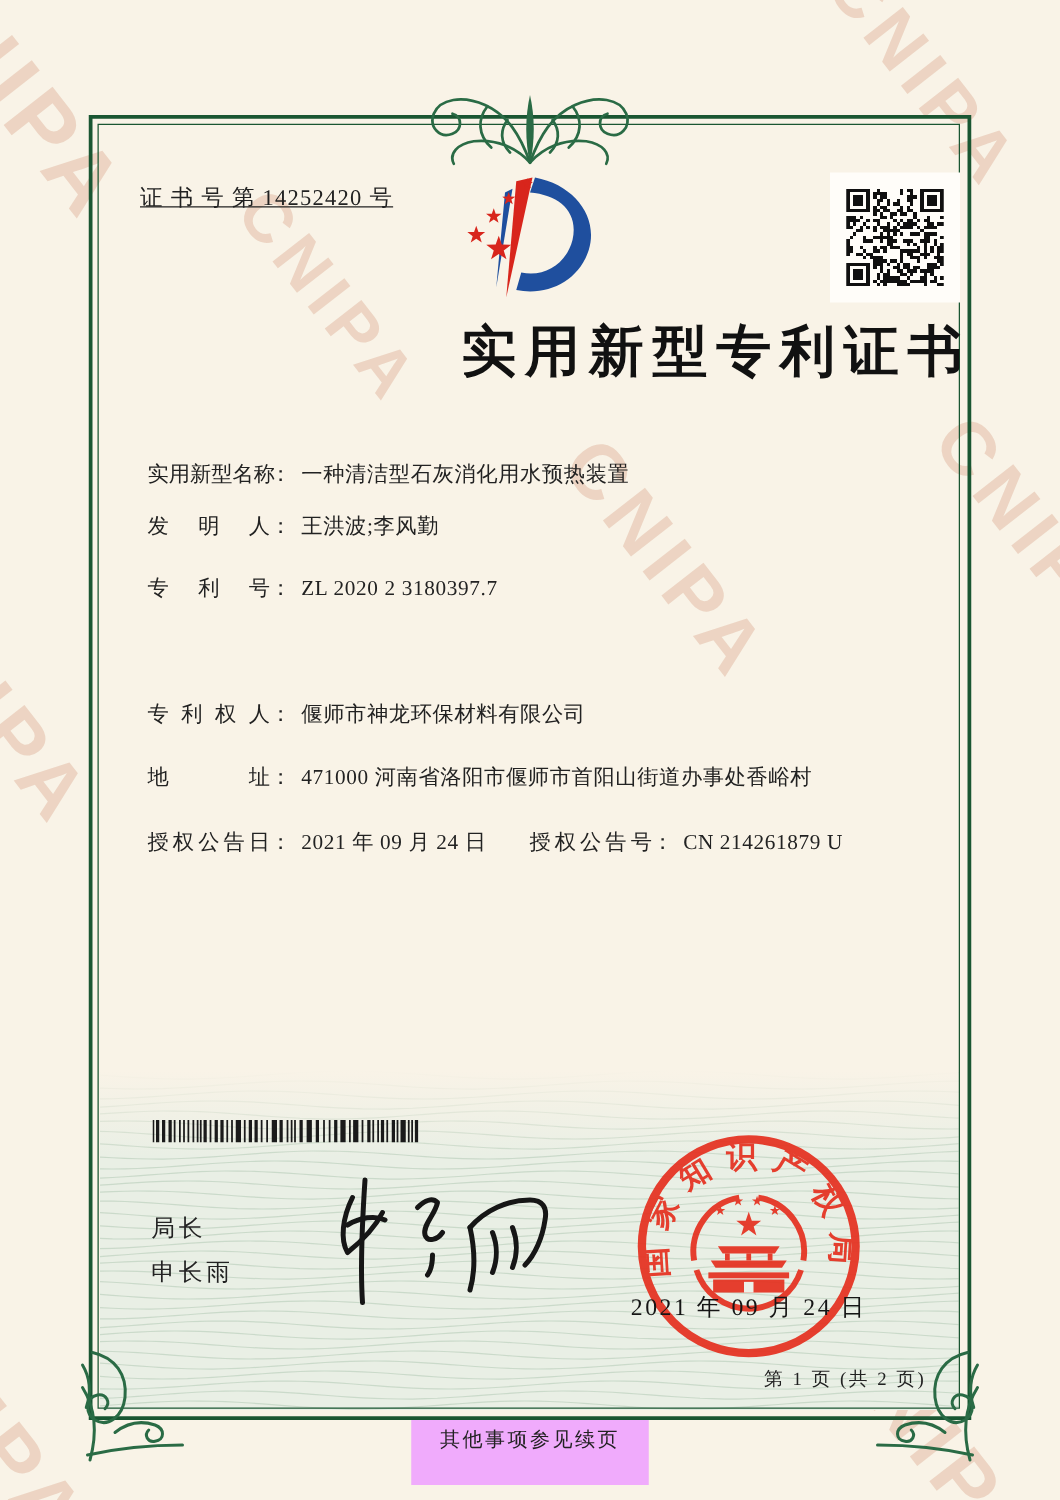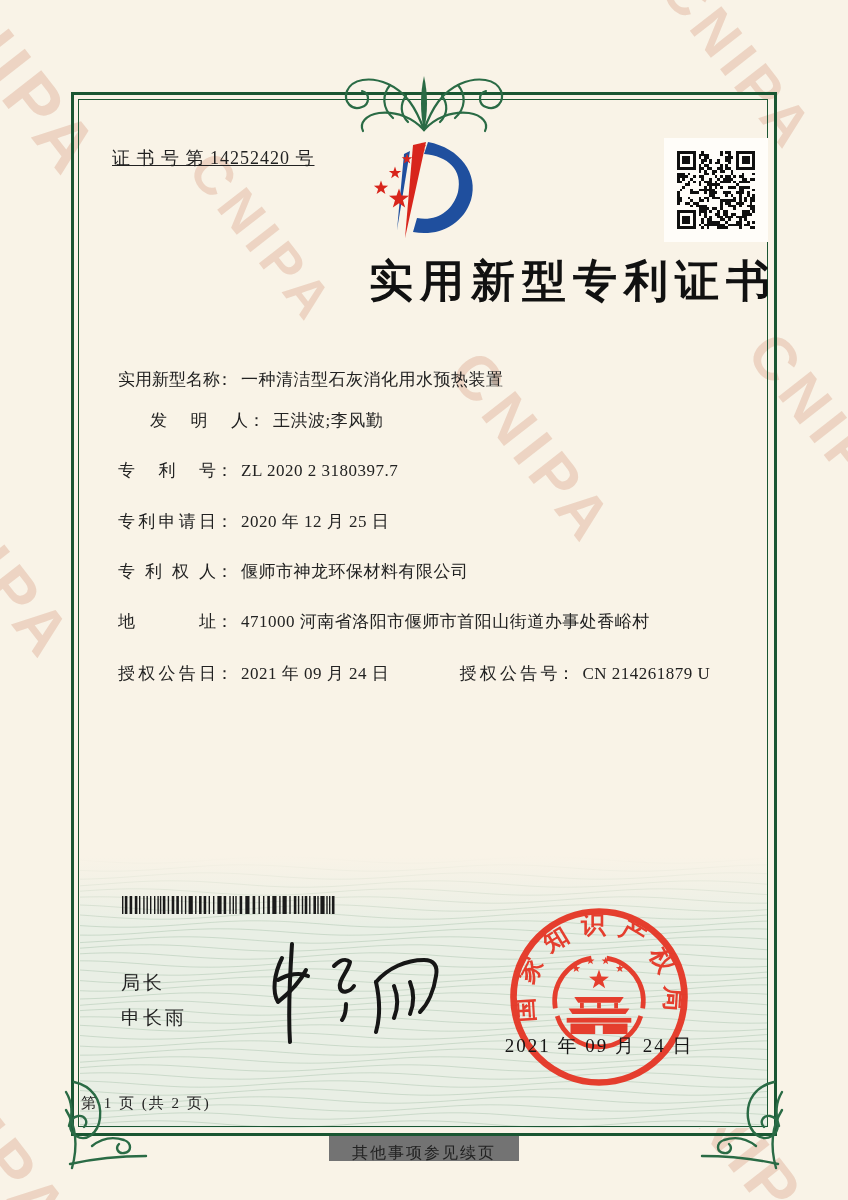--- a/index.html
+++ b/index.html
@@ -20,30 +20,30 @@
   .band-fade{position:absolute;left:80px;top:856px;width:687px;height:70px;
              background:linear-gradient(#f9f3e7,rgba(249,243,231,0));}
   
   .certno{position:absolute;left:112px;top:146px;font-size:18px;letter-spacing:1px;color:#222;text-decoration:underline;}
   .title{position:absolute;left:71px;top:252px;width:706px;text-align:right;
          font-size:44px;font-weight:700;letter-spacing:7px;color:#111;}
   .frow{position:absolute;left:118px;font-size:17px;color:#222;white-space:nowrap;}
   .flabel{display:inline-block;width:98px;text-align:justify;text-align-last:justify;vertical-align:top;}
   .fcolon{display:inline-block;margin-right:8px;}
   .fvalue{letter-spacing:0.5px;}
-  .grant2{margin-left:66px;}
+  .grant2{margin-left:30px;}
   .paras{position:absolute;left:118px;top:700px;width:624px;font-size:16.4px;
          line-height:24.6px;color:#222;text-align:justify;}
   .paras p{margin:0;text-indent:2em;}
   .sig-label{position:absolute;left:121px;font-size:19px;letter-spacing:3px;color:#222;}
   .seal-date{position:absolute;left:504px;top:1033px;width:190px;text-align:center;
              font-size:19px;letter-spacing:2px;color:#151515;}
-  .pagenum{position:absolute;left:81px;top:1094px;width:670px;text-align:left;
+  .pagenum{position:absolute;left:71px;top:1094px;width:670px;text-align:right;
            font-size:15px;letter-spacing:2px;color:#222;}
-  .contnote{position:absolute;left:329px;top:1136px;width:190px;height:25px;background:#737373;
+  .contnote{position:absolute;left:329px;top:1136px;width:190px;height:52px;background:#f0abfc;
             text-align:center;line-height:34px;font-size:16px;letter-spacing:2px;color:#222;}
   .barcode-box{position:absolute;left:122px;top:896px;width:215px;height:18px;}
   .qr-pad{position:absolute;left:664px;top:138px;width:104px;height:104px;background:#fffdf9;}
   svg{display:block;}
 </style>
 </head>
 <body>
 
 <div class="page">
 
@@ -469,28 +469,25 @@
         <rect x="27" y="28" width="1" height="1"></rect>
         <rect x="28" y="28" width="1" height="1"></rect>
       </g>
   </svg>
 
   <div class="title">实用新型专利证书</div>
 
   <div class="frow" style="top:368px;">
     <span class="flabel">实用新型名称</span><span class="fcolon">：</span><span class="fvalue">一种清洁型石灰消化用水预热装置</span>
   </div>
-  <div class="frow" style="top:409px;margin-left:32px;">
+  <div class="frow" style="top:409px;">
     <span class="flabel">发明人</span><span class="fcolon">：</span><span class="fvalue">王洪波;李风勤</span>
   </div>
   <div class="frow" style="top:459px;">
     <span class="flabel">专利号</span><span class="fcolon">：</span><span class="fvalue">ZL 2020 2 3180397.7</span>
-  </div>
-  <div class="frow" style="top:510px;">
-    <span class="flabel">专利申请日</span><span class="fcolon">：</span><span class="fvalue">2020 年 12 月 25 日</span>
   </div>
   <div class="frow" style="top:560px;">
     <span class="flabel">专利权人</span><span class="fcolon">：</span><span class="fvalue">偃师市神龙环保材料有限公司</span>
   </div>
   <div class="frow" style="top:610px;">
     <span class="flabel">地址</span><span class="fcolon">：</span><span class="fvalue">471000 河南省洛阳市偃师市首阳山街道办事处香峪村</span>
   </div>
   <div class="frow" style="top:662px;">
     <span>
       <span class="flabel">授权公告日</span><span class="fcolon">：</span><span class="fvalue">2021 年 09 月 24 日</span>

